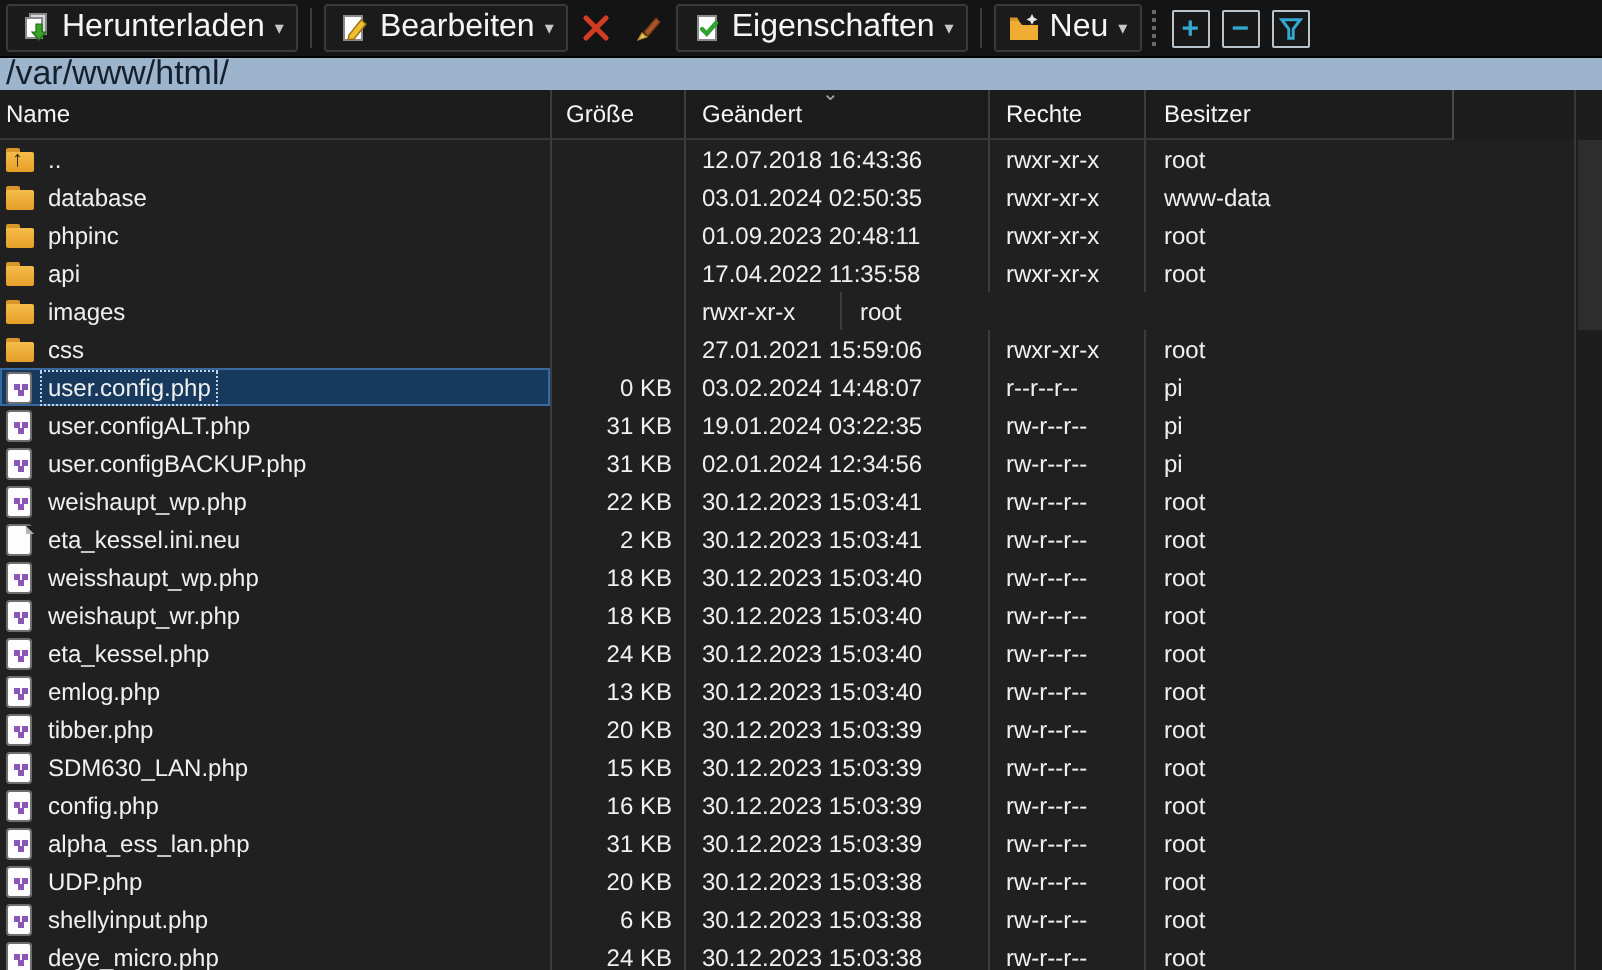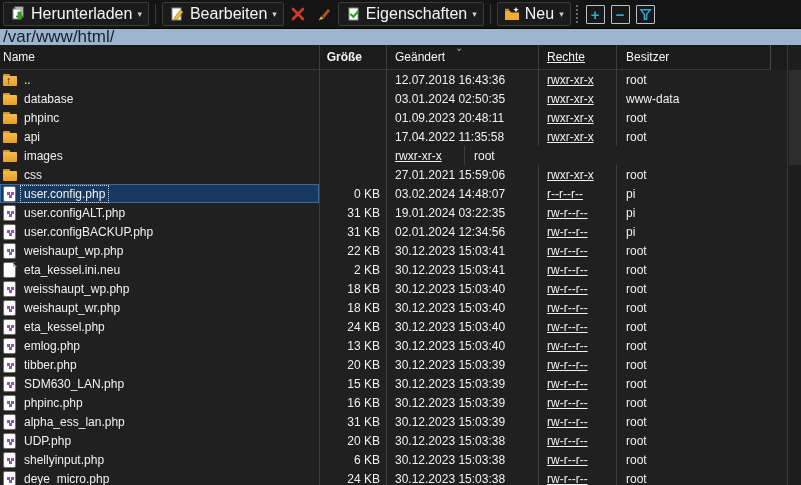--- a/index.html
+++ b/index.html
@@ -43,32 +43,32 @@
   }
 
   
   .table { position:absolute; top:45px; left:0; width:801px; height:440px; background:#202020; }
   .thead { display:flex; height:25px; background:#1c1c1c; font-size:12px; color:#f5f5f5; }
   .th {
     display:flex; align-items:center; padding-left:6px;
     border-right:1px solid #4a4a4a; border-bottom:1px solid #383838;
     position:relative; cursor:default;
   }
-  .th.right { justify-content:flex-end; padding-right:24px;font-weight:bold; }
+  .th.right { justify-content:center; padding-right:24px; }
   .sortmark {
     position:absolute; top:-2px; left:68px; color:#a8a8a8;
     font-size:10px; line-height:10px;
   }
   .tbody { height:415px; overflow:hidden; }
   .row { display:flex; height:19px; font-size:12px; color:#f0f0f0; }
   .cell { display:flex; align-items:center; overflow:hidden; white-space:nowrap; }
-  .c-name  { width:320px; padding-left:3px; border-right:1px solid #3d3d3d; }
+  .c-name  { width:276px; padding-left:3px; border-right:1px solid #3d3d3d; }
   .c-size  { width:67px;  justify-content:flex-end; padding-right:6px; border-right:1px solid #3d3d3d; }
   .c-date  { width:152px; padding-left:8px; border-right:1px solid #3d3d3d;text-align:right; }
-  .c-perms { width:78px;  padding-left:8px; border-right:1px solid #3d3d3d;text-decoration:underline; }
+  .c-perms { width:78px;  padding-left:8px; border-right:1px solid #3d3d3d; }
   .c-owner { width:154px; padding-left:9px; }
   .row.selected .c-name {
     background:#17395d; box-shadow: inset 0 0 0 1px #38699f;
   }
   .row.selected .fname { outline:1px dotted #c2d2e2; outline-offset:1px; }
   .fname { padding:0 2px; }
 
   
   .fi { width:15px; height:14px; position:relative; margin-right:4px; flex:0 0 auto; }
   .fi.folder::before, .fi.parent::before {
@@ -410,21 +410,21 @@
     <div class="cell c-date">30.12.2023 15:03:39</div>
     <div class="cell c-perms">rw-r--r--</div>
     <div class="cell c-owner">root</div>
   </div>
 
   <div class="row">
     <div class="cell c-name">
       <span class="fi php">
             <span class="mark"></span>
           </span>
-      <span class="fname">phpinc.php</span>
+      <span class="fname">config.php</span>
     </div>
     <div class="cell c-size">16 KB</div>
     <div class="cell c-date">30.12.2023 15:03:39</div>
     <div class="cell c-perms">rw-r--r--</div>
     <div class="cell c-owner">root</div>
   </div>
 
   <div class="row">
     <div class="cell c-name">
       <span class="fi php">

